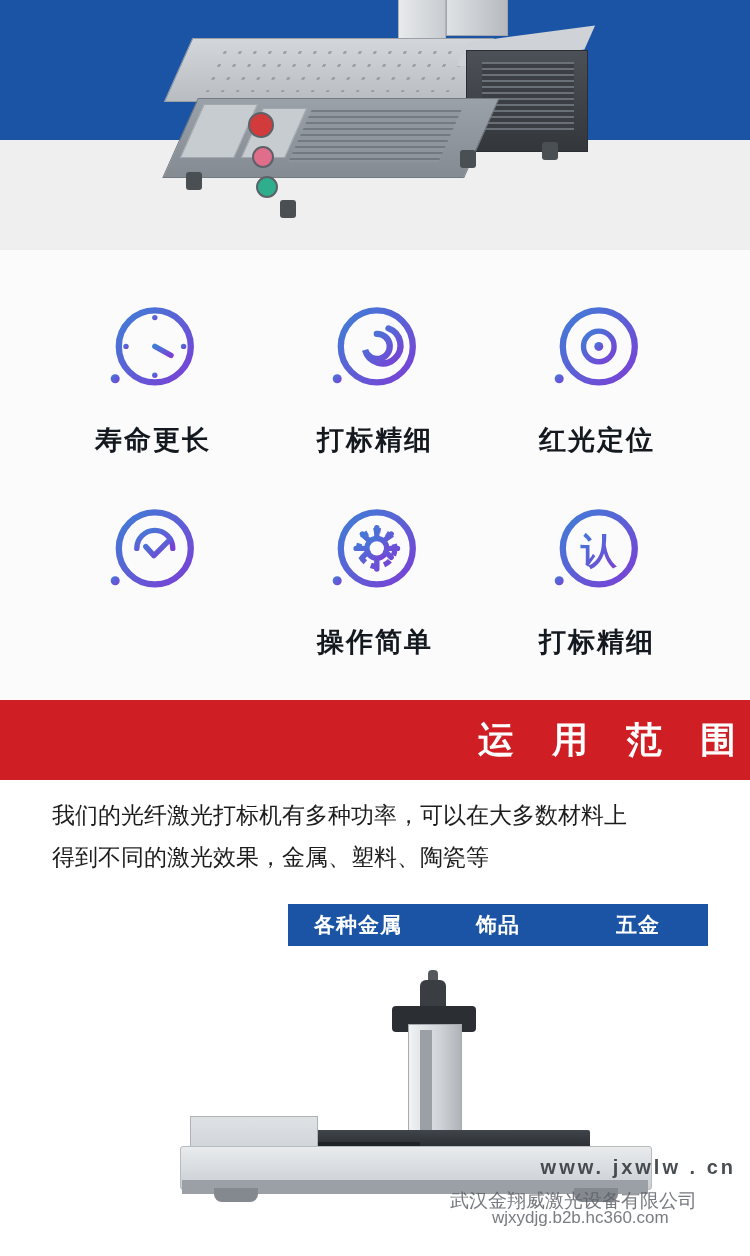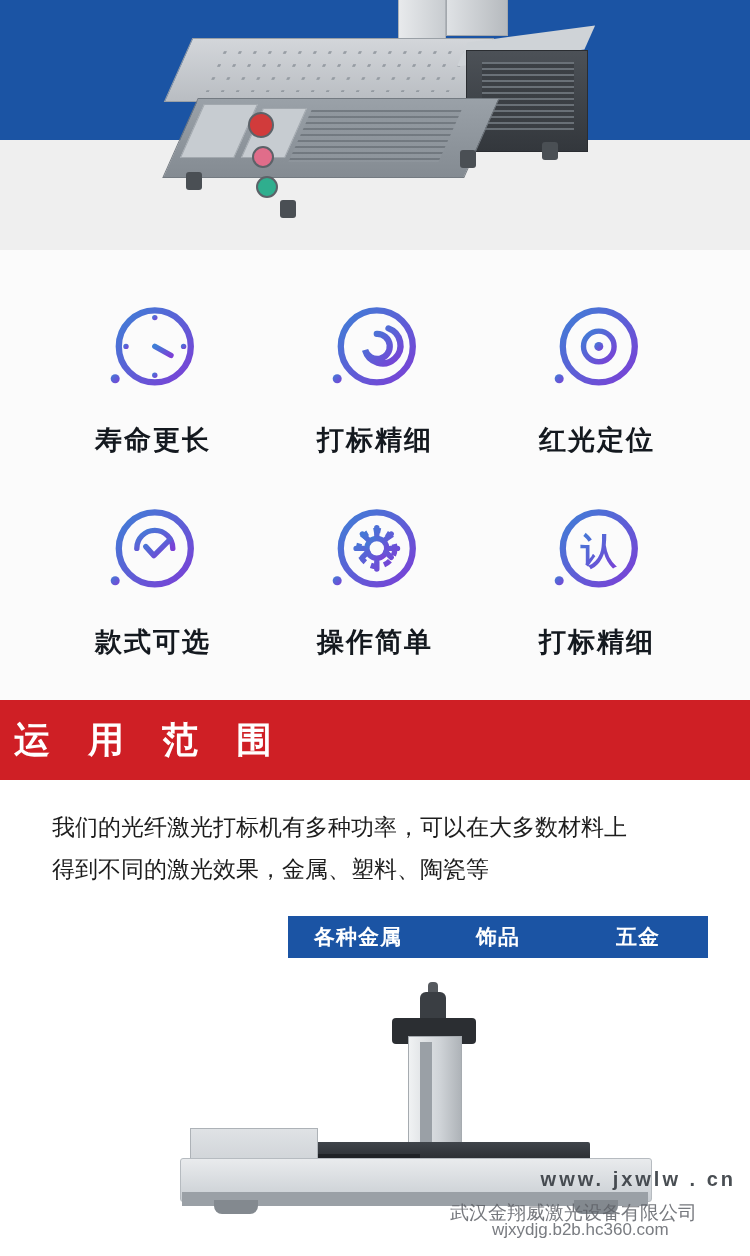--- a/index.html
+++ b/index.html
@@ -179,33 +179,33 @@
     letter-spacing: 2px;
   }
 
   
   .band {
     width: 750px;
     height: 80px;
     background: #cf1f25;
     display: flex;
     align-items: center;
-    justify-content: flex-start;
+    justify-content: flex-end;
   }
   .band-title {
     color: #ffffff;
     font-size: 36px;
     font-weight: bold;
     letter-spacing: 14px;
     text-indent: 14px;
   }
 
   
   .desc {
-    padding: 26px 52px 8px 52px;
+    padding: 14px 52px 8px 52px;
   }
   .desc p {
     margin: 0;
     font-size: 23px;
     line-height: 42px;
     color: #1d1d1d;
   }
 
   
   .tags {
@@ -444,21 +444,20 @@
           <linearGradient id="g4" x1="0" y1="0" x2="1" y2="1">
             <stop offset="0%" stop-color="#3f7fd6"></stop>
               <stop offset="100%" stop-color="#7b3fd6"></stop>
           </linearGradient>
         </defs>
         <circle cx="62" cy="56" r="40" fill="none" stroke="url(#g4)" stroke-width="7"></circle>
         <circle cx="18" cy="92" r="5" fill="url(#g4)"></circle>
         <path d="M42 56 a20 20 0 0 1 40 0" fill="none" stroke="url(#g4)" stroke-width="6" stroke-linecap="round"></path>
         <path d="M52 54 l9 10 l18 -18" fill="none" stroke="url(#g4)" stroke-width="6" stroke-linecap="round" stroke-linejoin="round"></path>
       </svg>
-      <div class="feature-label">款式可选</div>
     </div>
 
     <div class="feature">
       <svg class="feature-icon" viewBox="0 0 120 120">
         <defs>
           <linearGradient id="g5" x1="0" y1="0" x2="1" y2="1">
             <stop offset="0%" stop-color="#3f7fd6"></stop>
               <stop offset="100%" stop-color="#7b3fd6"></stop>
           </linearGradient>
         </defs>

